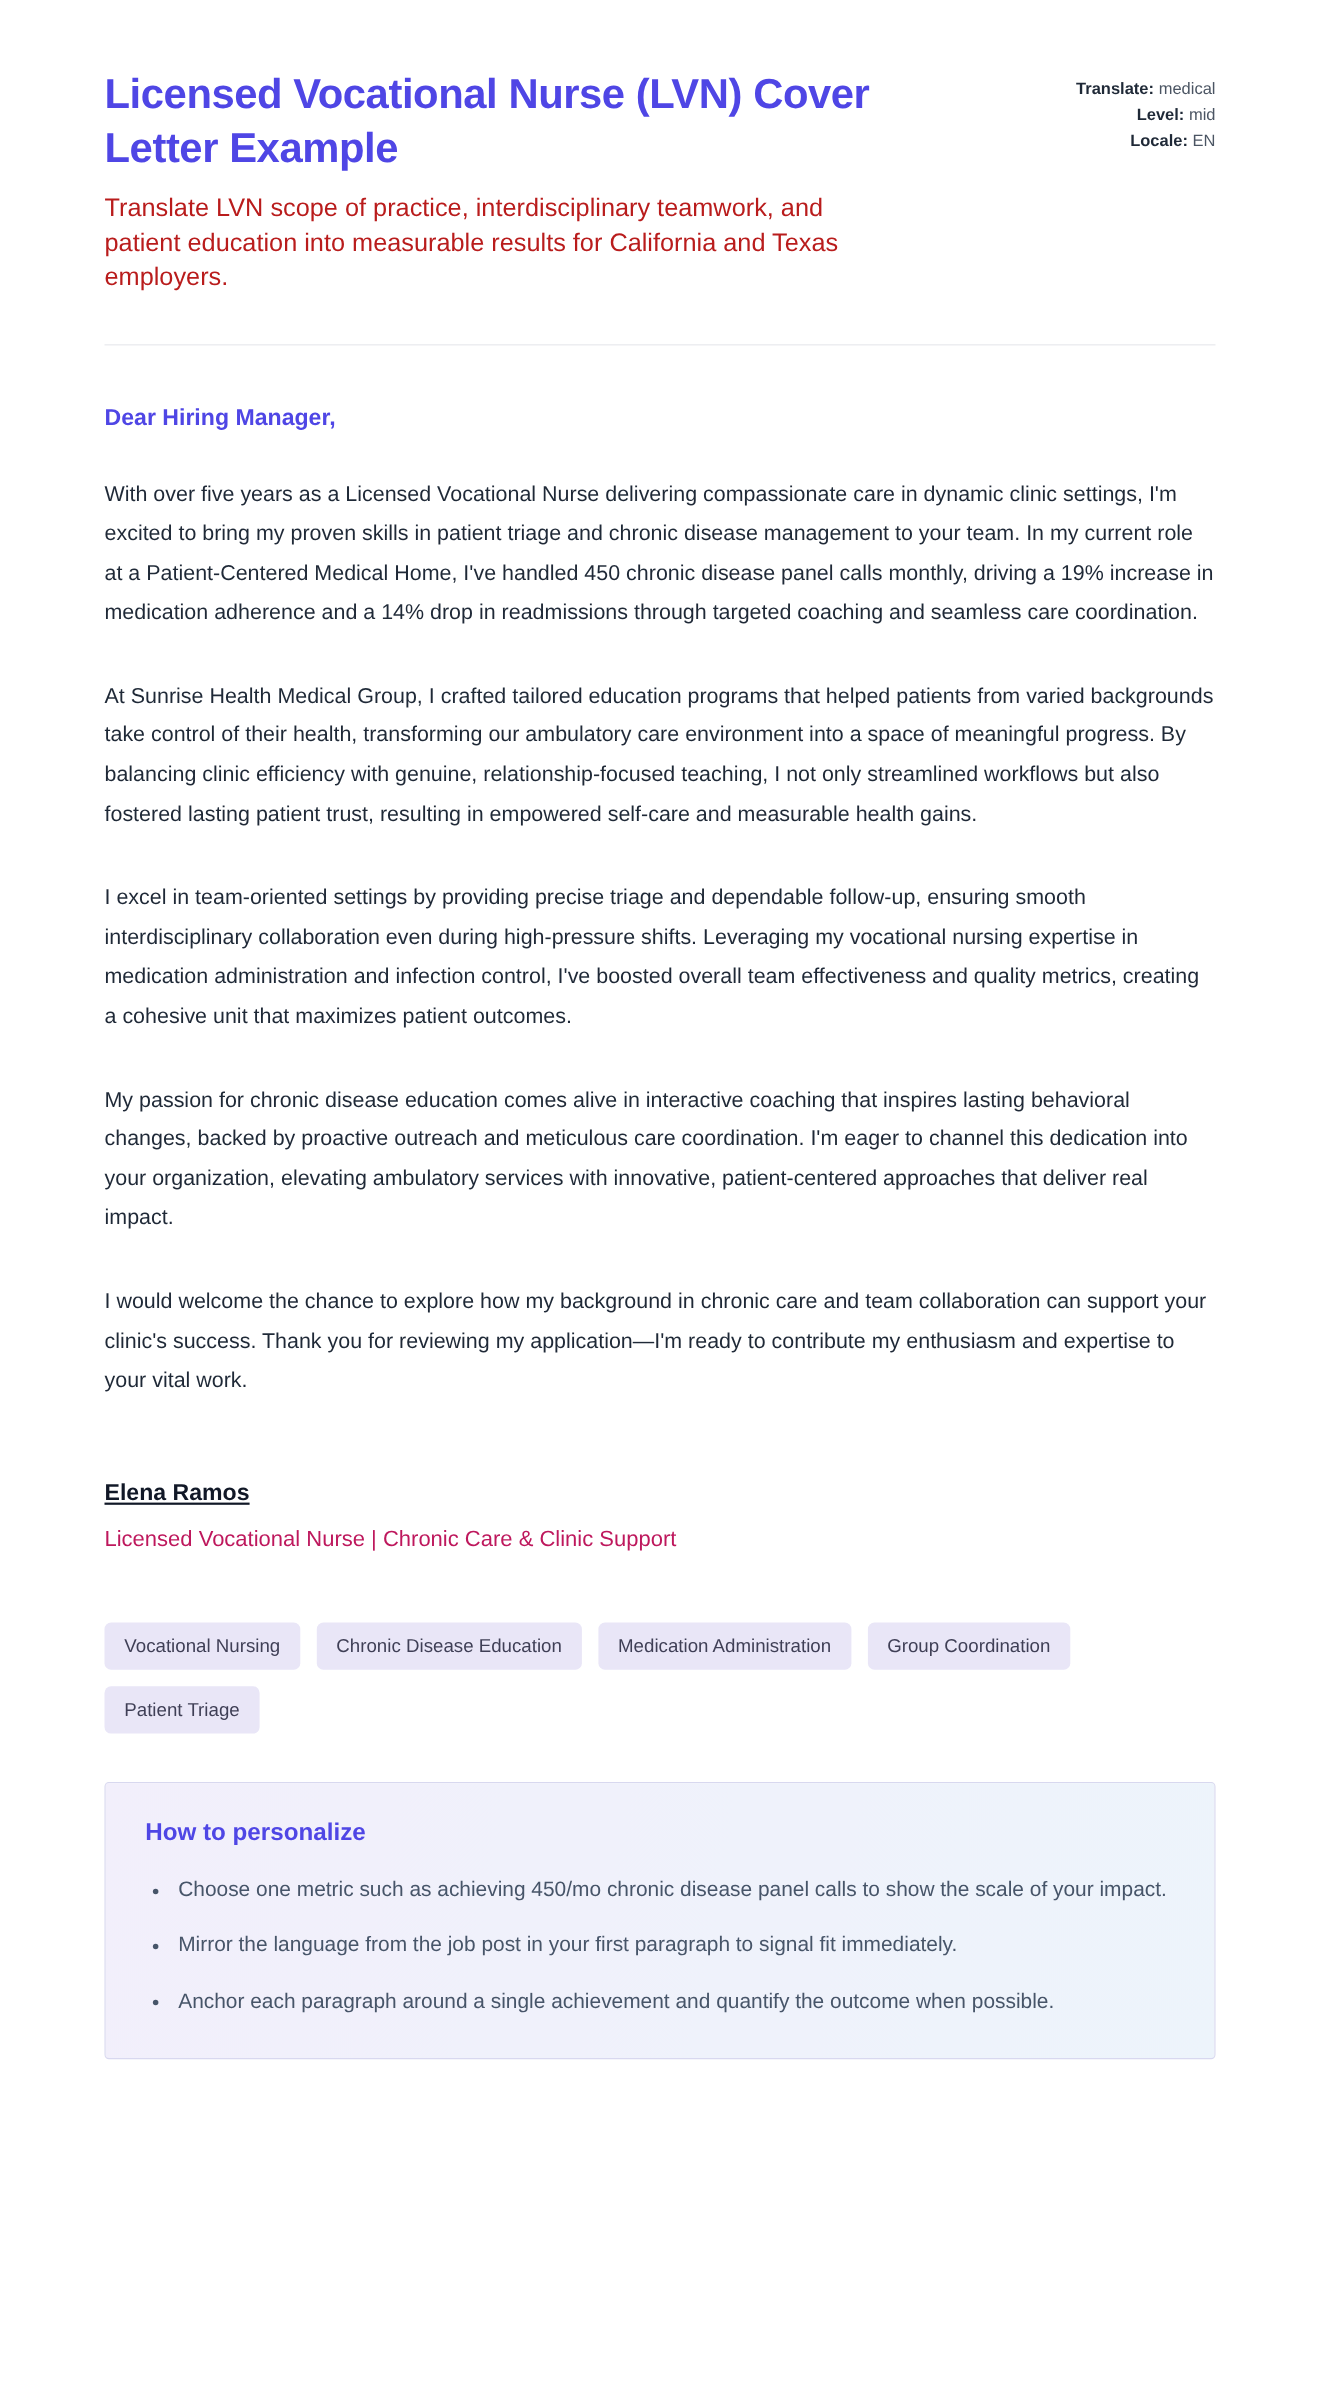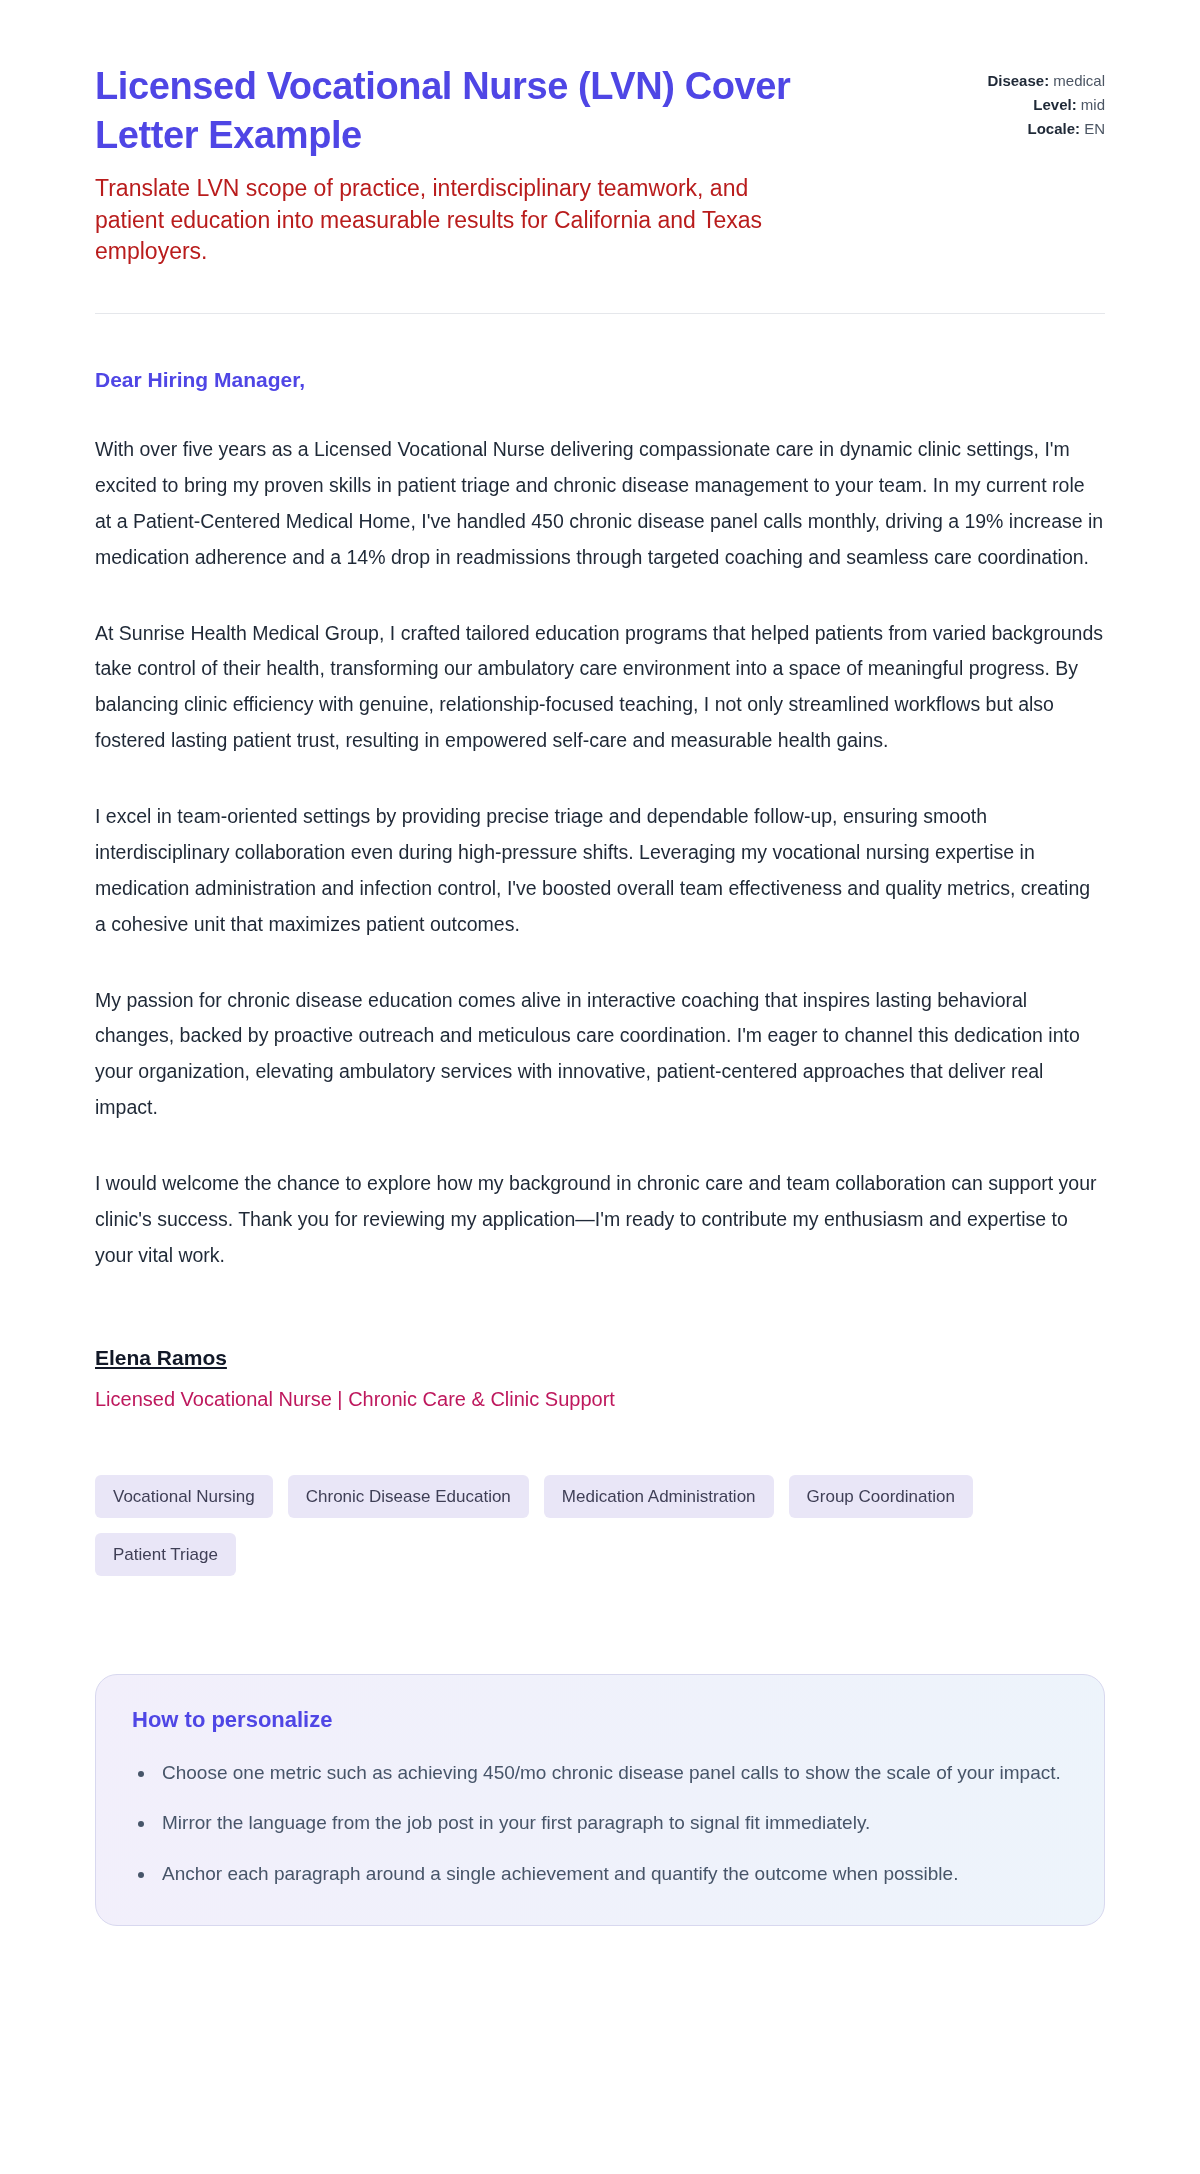--- a/index.html
+++ b/index.html
@@ -93,24 +93,24 @@
     color: #3f3f56;
     font-size: 17px;
     line-height: 1;
     padding: 13px 18px;
     border-radius: 6px;
     white-space: nowrap;
   }
 
   
   .personalize {
-    margin-top: 98px;
+    margin-top: 44px;
     background: linear-gradient(100deg, #f2effb 0%, #edf4fb 100%);
     border: 1px solid #d8d8ef;
-    border-radius: 22px;
+    border-radius: 4px;
     padding: 32px 36px 34px;
   }
   .personalize-title {
     margin: 0 0 24px;
     font-size: 22px;
     font-weight: 700;
     color: #4f46e5;
   }
   .personalize-list {
     margin: 0;
@@ -127,21 +127,21 @@
 
 <div class="page">
 
   <header class="header">
     <div class="header-left">
       <h1 class="page-title">Licensed Vocational Nurse (LVN) Cover Letter Example</h1>
       <p class="page-subtitle">Translate LVN scope of practice, interdisciplinary teamwork, and patient education into measurable results for California and Texas employers.</p>
     </div>
     <aside class="meta-panel">
       <div class="meta-row">
-        <span class="meta-label">Disease:</span>
+        <span class="meta-label">Translate:</span>
         <span>medical</span>
       </div>
       <div class="meta-row">
         <span class="meta-label">Level:</span>
         <span>mid</span>
       </div>
       <div class="meta-row">
         <span class="meta-label">Locale:</span>
         <span>EN</span>
       </div>

